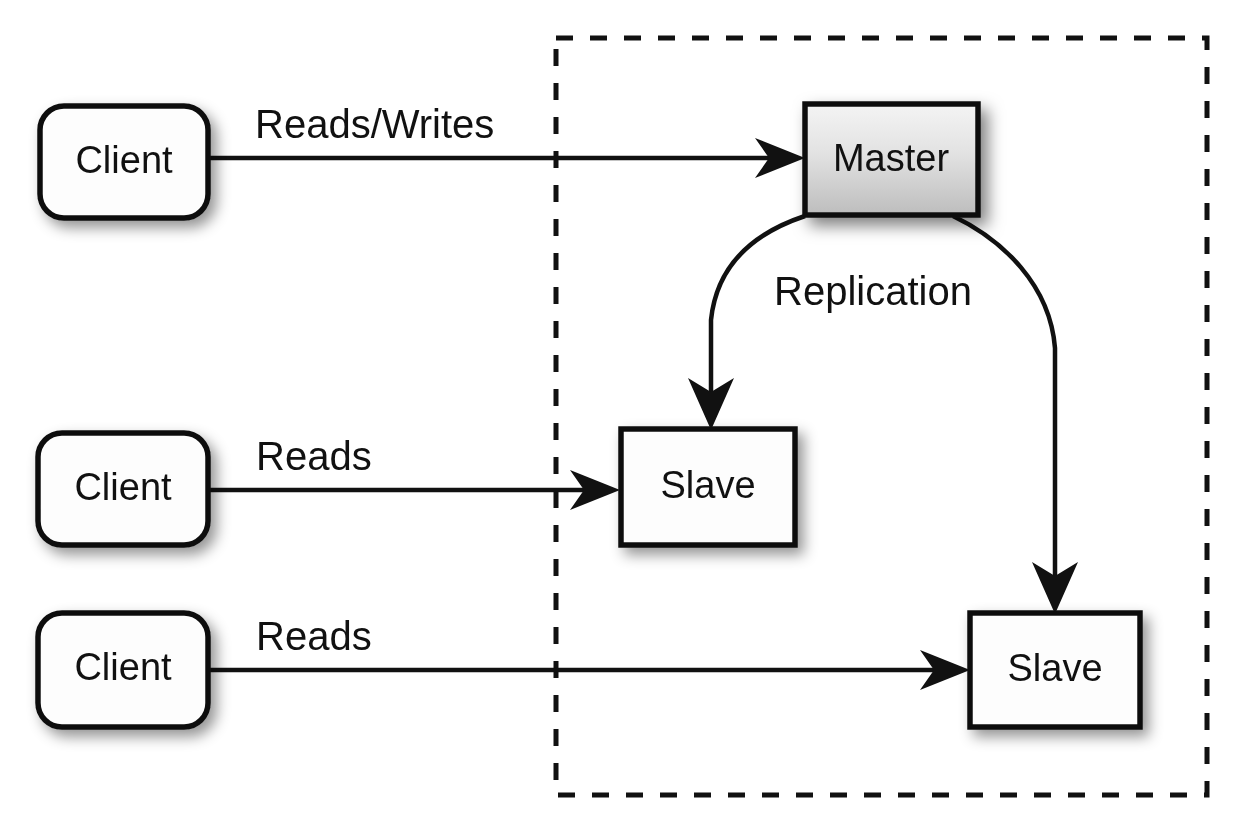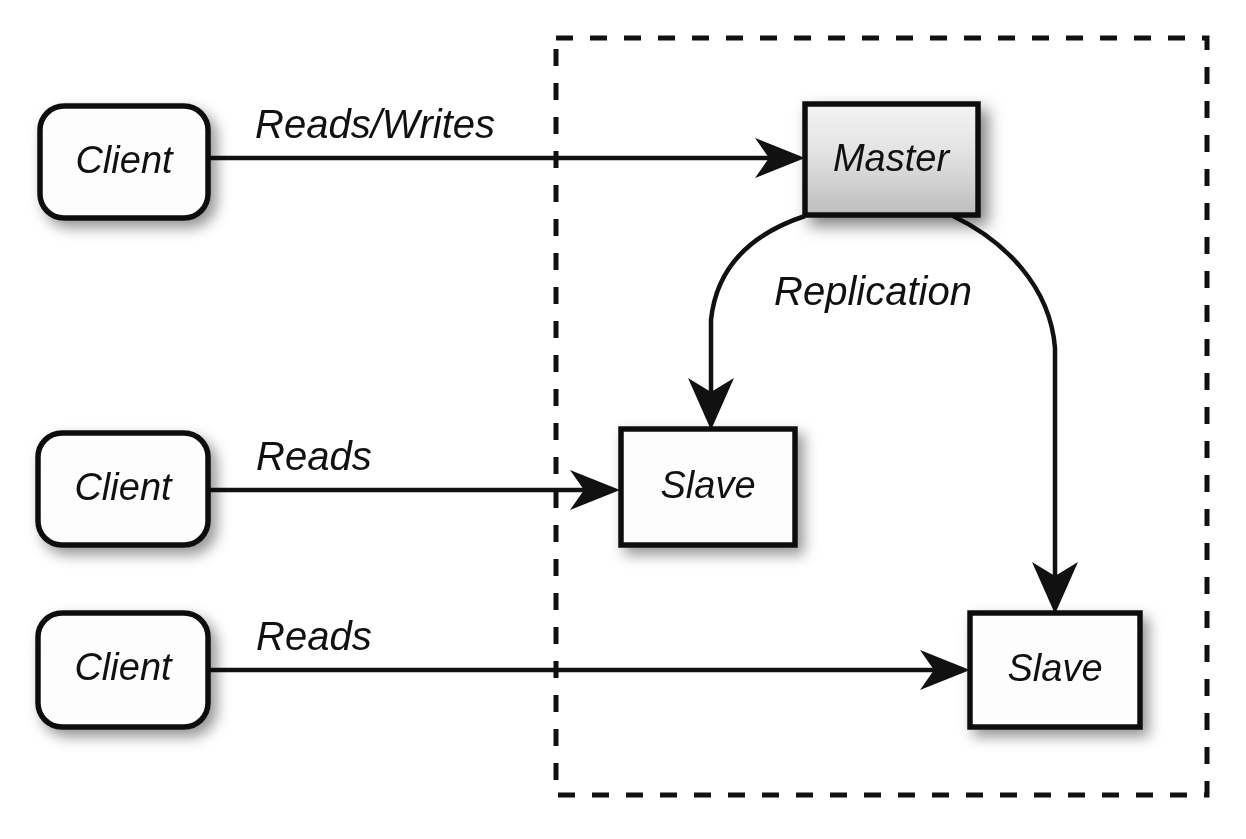--- a/index.html
+++ b/index.html
@@ -7,21 +7,20 @@
     padding: 0;
     background: #ffffff;
   }
   #canvas {
     position: relative;
     width: 1246px;
     height: 839px;
     background: #ffffff;
     overflow: hidden;
     font-family: "Liberation Sans", "DejaVu Sans", sans-serif;
-    font-style: italic;
   }
   #diagram-svg {
     position: absolute;
     left: 0;
     top: 0;
     width: 1246px;
     height: 839px;
   }
   .node-label {
     font-family: "Liberation Sans", "DejaVu Sans", sans-serif;

